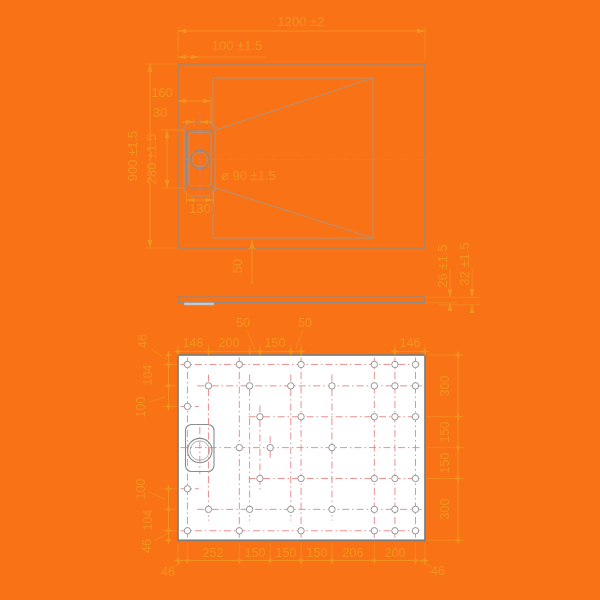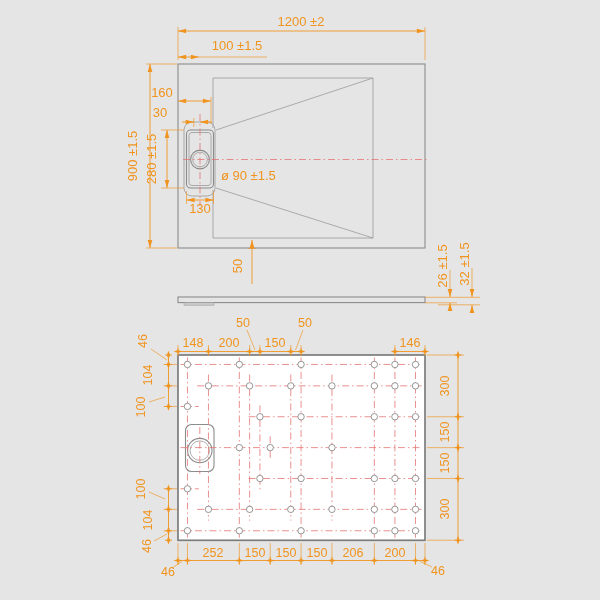--- a/index.html
+++ b/index.html
@@ -1,16 +1,16 @@
 <!DOCTYPE html>
 <html><head>
 <meta charset="utf-8">
 <style>
   html,body{margin:0;padding:0;background:#ffffff;}
-  .stage{position:relative;width:600px;height:600px;background:#e5e5e5;overflow:hidden;}
+  .stage{position:relative;width:600px;height:600px;background:#f97316;overflow:hidden;}
   svg{display:block;}
   svg text{font-family:"Liberation Sans","DejaVu Sans",sans-serif;font-size:13px;fill:#F0941F;}
   svg text.sm{font-size:12.5px;}
   .out{stroke:#8c8c8c;fill:none;stroke-width:1.1;}
   .thin{stroke:#9a9a9a;fill:none;stroke-width:0.8;}
   .out2{stroke:#7d7d7d;fill:#ffffff;stroke-width:1.7;}
   .cl{stroke:#E57373;stroke-width:0.8;stroke-dasharray:7 3 1.5 3;fill:none;}
   .hole{fill:#ffffff;stroke:#8a8a8a;stroke-width:0.9;}
   .dim{stroke:#F0941F;stroke-width:0.9;fill:none;}
   .ext{stroke:#F0941F;stroke-width:0.65;fill:none;}

